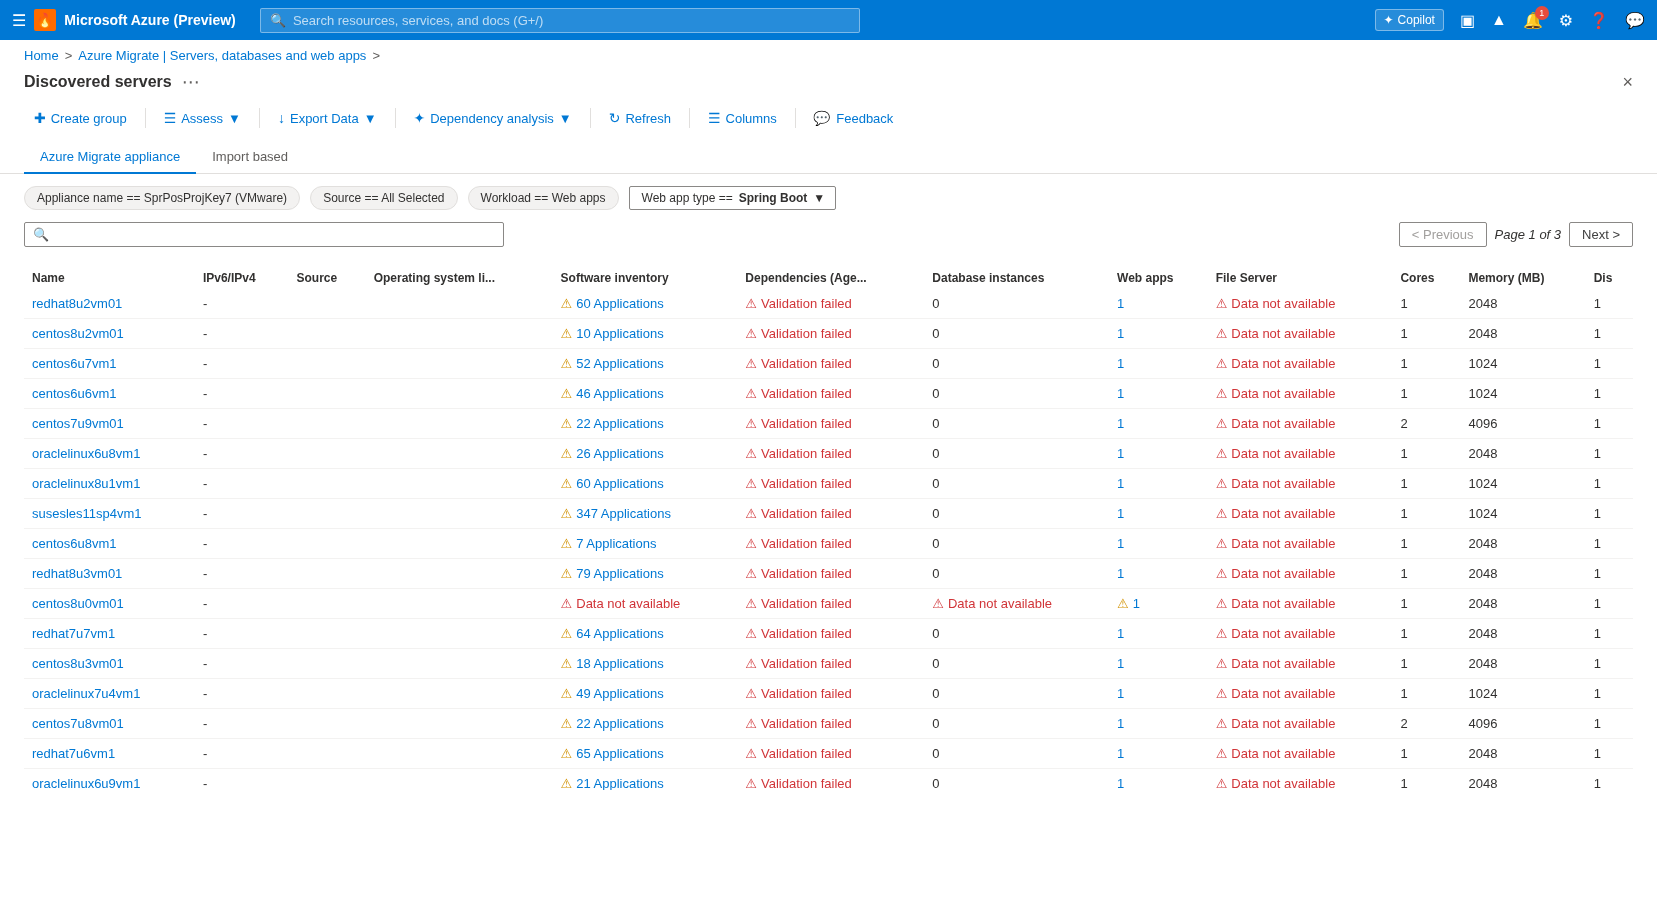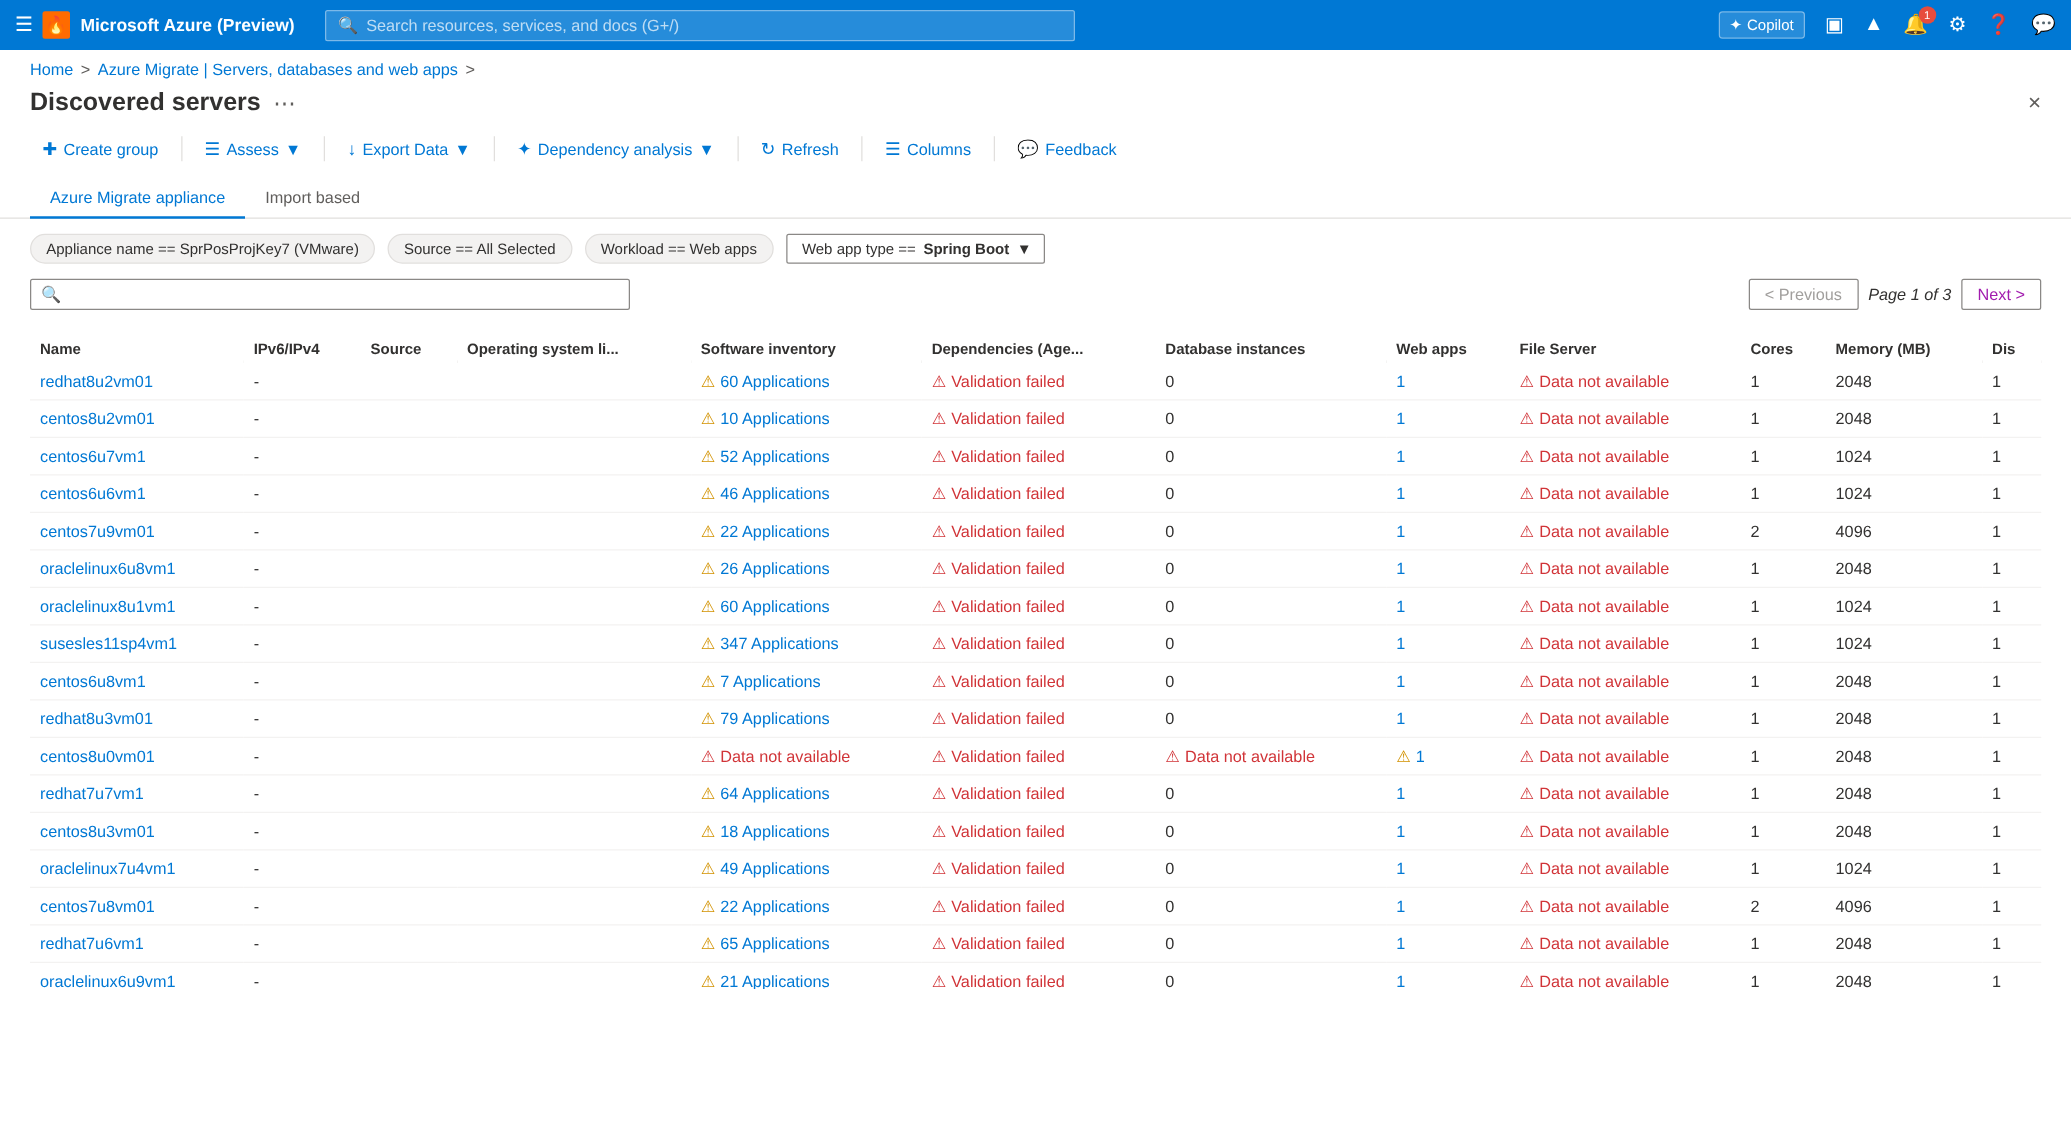--- a/index.html
+++ b/index.html
@@ -49,21 +49,21 @@
     .breadcrumb {
       padding: 8px 24px; font-size: 13px; color: #0078d4; display: flex; align-items: flex-start; gap: 6px;
     }
     .breadcrumb .sep { color: #605e5c; }
     .breadcrumb a { color: #0078d4; text-decoration: none; }
 
     
     .page-header {
       padding: 0 24px 12px 24px; display: flex; align-items: center; gap: 10px;
     }
-    .page-title { font-size: 20px; font-weight: 600; color: #323130; }
+    .page-title { font-size: 16px; font-weight: 600; color: #323130; }
     .page-header .ellipsis { color: #605e5c; font-size: 18px; cursor: pointer; }
     .close-btn { margin-left: auto; font-size: 18px; cursor: pointer; color: #605e5c; }
 
     
     .toolbar {
       padding: 0 24px 10px 24px; display: flex; align-items: center; gap: 4px; flex-wrap: wrap;
     }
     .toolbar-btn {
       display: flex; align-items: center; gap: 5px; padding: 5px 10px;
       border: none; background: transparent; cursor: pointer; color: #0078d4; font-size: 13px;
@@ -96,21 +96,21 @@
     .search-row { padding: 0 24px 10px 24px; display: flex; align-items: center; justify-content: space-between; }
     .table-search {
       width: 480px; display: flex; align-items: center;
       border: 1px solid #8a8886; border-radius: 2px; padding: 4px 8px; gap: 6px;
     }
     .table-search input { border: none; outline: none; font-size: 13px; width: 100%; color: #323130; }
     .table-search input::placeholder { color: #a19f9d; }
     .pagination { display: flex; align-items: center; gap: 8px; font-size: 13px; padding-left: 44px; }
     .page-btn {
       border: 1px solid #8a8886; background: white; padding: 4px 12px;
-      cursor: pointer; font-size: 13px; color: #a21caf; border-radius: 2px;
+      cursor: pointer; font-size: 13px; color: #404040; border-radius: 2px;
     }
     .page-btn:disabled { color: #a19f9d; cursor: default; }
     .page-info { font-size: 13px; color: #323130; white-space: nowrap; font-style: italic; }
 
     
     .table-wrapper {
       overflow-x: auto; overflow-y: auto;
       max-height: calc(100vh - 370px);
       padding: 0 24px;
     }

